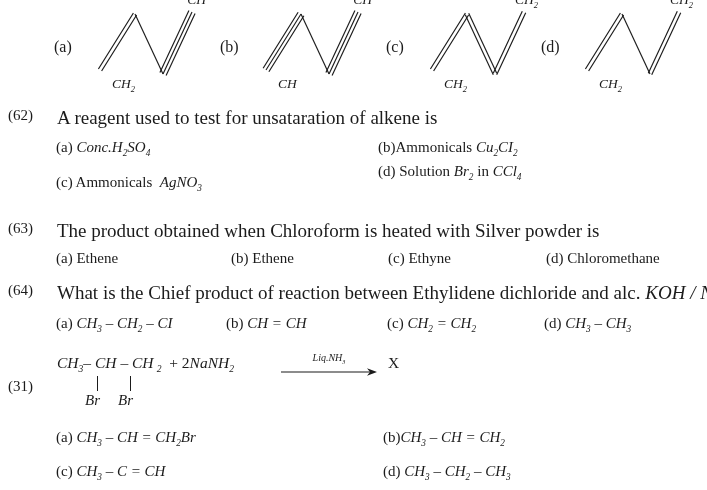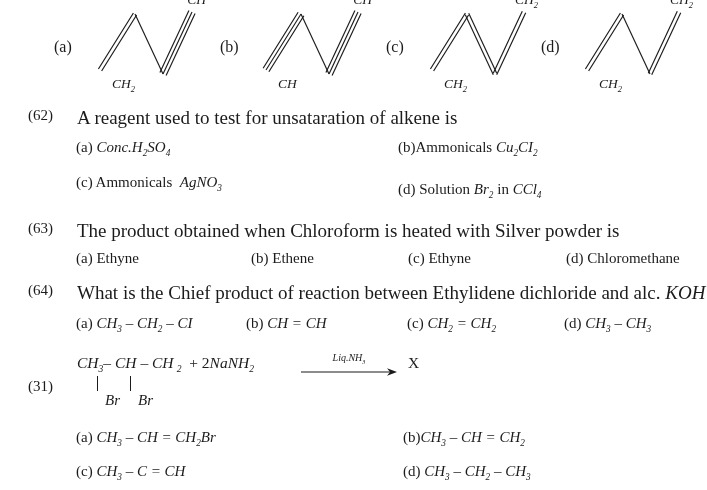--- a/index.html
+++ b/index.html
@@ -1,18 +1,18 @@
 <!DOCTYPE html>
 <html><head>
 <meta charset="utf-8">
 <style>
   html,body{margin:0;padding:0;}
   body{width:707px;height:490px;background:#ffffff;font-family:"Liberation Serif", serif;color:#1b1b1b;}
   #page{position:relative;width:707px;height:490px;overflow:hidden;background:#ffffff;}
-  .abs{position:absolute;white-space:nowrap;margin-left:20px;}
+  .abs{position:absolute;white-space:nowrap;}
   .q-num{font-size:15px;}
   .q-text{font-size:19px;}
   .opt{font-size:15px;}
   sub{font-size:0.62em;line-height:0;}
   i{font-style:italic;}
   
   .struct{position:absolute;top:0;width:165px;height:95px;}
   .struct .opt-label{position:absolute;left:0;top:38px;font-size:16px;}
   .skel{position:absolute;left:34px;top:2px;width:112px;height:86px;}
   .skel svg{position:absolute;left:0;top:6px;width:112px;height:72px;overflow:visible;}
@@ -91,27 +91,27 @@
       <span class="lbl lbl-tr"><span>CH</span><sub>2</sub></span>
     </div>
   </div>
 
   <div>
     <span class="abs q-num" style="left:8px;top:107px">(62)</span>
     <span class="abs q-text" style="left:57px;top:107px">A reagent used to test for unsataration of alkene is</span>
     <span class="abs opt" style="left:56px;top:139px">(a) <i>Conc.H<sub>2</sub>SO<sub>4</sub></i></span>
     <span class="abs opt" style="left:378px;top:139px">(b)Ammonicals <i>Cu<sub>2</sub>CI<sub>2</sub></i></span>
     <span class="abs opt" style="left:56px;top:174px">(c) Ammonicals&nbsp; <i>AgNO<sub>3</sub></i></span>
-    <span class="abs opt" style="left:378px;top:181px">(d) Solution <i>Br<sub>2</sub></i> in <i>CCl<sub>4</sub></i></span>
+    <span class="abs opt" style="left:378px;top:163px">(d) Solution <i>Br<sub>2</sub></i> in <i>CCl<sub>4</sub></i></span>
   </div>
 
   <div>
     <span class="abs q-num" style="left:8px;top:220px">(63)</span>
     <span class="abs q-text" style="left:57px;top:220px">The product obtained when Chloroform is heated with Silver powder is</span>
-    <span class="abs opt" style="left:56px;top:250px">(a) Ethyne</span>
+    <span class="abs opt" style="left:56px;top:250px">(a) Ethene</span>
     <span class="abs opt" style="left:231px;top:250px">(b) Ethene</span>
     <span class="abs opt" style="left:388px;top:250px">(c) Ethyne</span>
     <span class="abs opt" style="left:546px;top:250px">(d) Chloromethane</span>
   </div>
 
   <div>
     <span class="abs q-num" style="left:8px;top:282px">(64)</span>
     <span class="abs q-text" style="left:57px;top:282px">What is the Chief product of reaction between Ethylidene dichloride and alc. <i>KOH / NaNH<sub>2</sub></i></span>
     <span class="abs opt" style="left:56px;top:315px">(a) <i>CH<sub>3</sub> – CH<sub>2</sub> – CI</i></span>
     <span class="abs opt" style="left:226px;top:315px">(b) <i>CH = CH</i></span>

